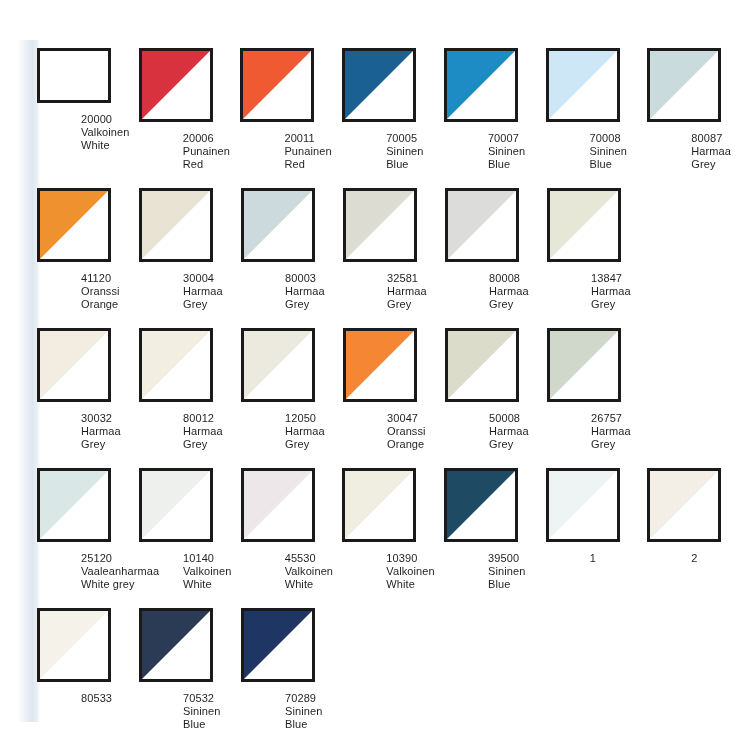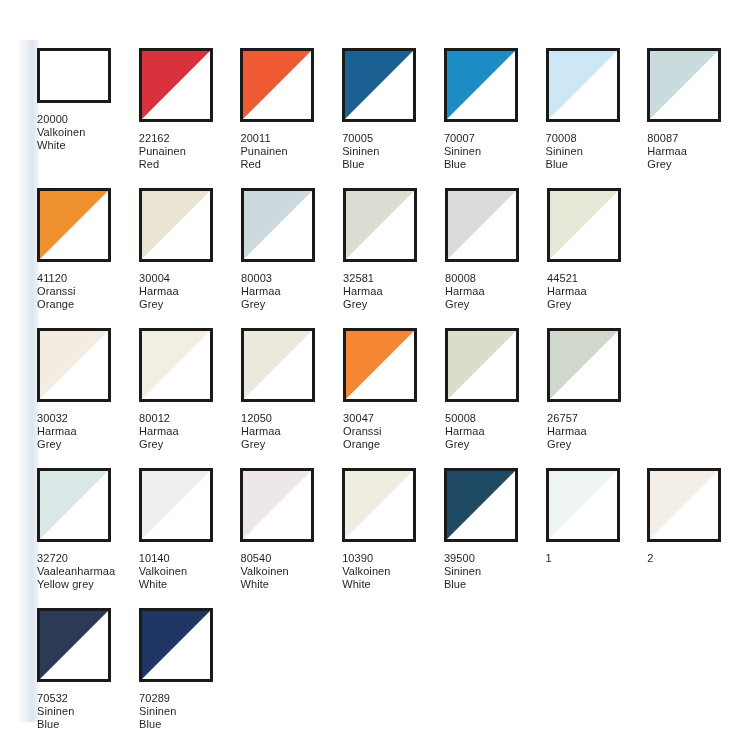--- a/index.html
+++ b/index.html
@@ -91,20 +91,21 @@
     left: 0;
     top: 0;
     width: 100%;
     height: 100%;
     display: block;
   }
 
   .swatch-labels {
     margin-top: 10px;
     line-height: 13px;
+    margin-left: 44px;
   }
   .swatch-labels div {
     font-size: 11px;
     color: #231f20;
     letter-spacing: 0.1px;
     white-space: nowrap;
   }
   .swatch-code { }
   .swatch-fi { }
   .swatch-en { }
@@ -126,21 +127,21 @@
           <div class="swatch-en">White</div>
         </div>
       </div>
       <div class="swatch-cell">
         <div class="swatch-box">
           <svg class="swatch-tri" viewBox="0 0 100 100" preserveAspectRatio="none">
             <polygon points="0,0 100,0 0,100" fill="#d8323f"></polygon>
           </svg>
         </div>
         <div class="swatch-labels">
-          <div class="swatch-code">22162</div>
+          <div class="swatch-code">20006</div>
           <div class="swatch-fi">Punainen</div>
           <div class="swatch-en">Red</div>
         </div>
       </div>
       <div class="swatch-cell">
         <div class="swatch-box">
           <svg class="swatch-tri" viewBox="0 0 100 100" preserveAspectRatio="none">
             <polygon points="0,0 100,0 0,100" fill="#f05a32"></polygon>
           </svg>
         </div>
@@ -260,21 +261,21 @@
           <div class="swatch-en">Grey</div>
         </div>
       </div>
       <div class="swatch-cell">
         <div class="swatch-box">
           <svg class="swatch-tri" viewBox="0 0 100 100" preserveAspectRatio="none">
             <polygon points="0,0 100,0 0,100" fill="#e7e7d8"></polygon>
           </svg>
         </div>
         <div class="swatch-labels">
-          <div class="swatch-code">44521</div>
+          <div class="swatch-code">13847</div>
           <div class="swatch-fi">Harmaa</div>
           <div class="swatch-en">Grey</div>
         </div>
       </div>
     </div>
     <div class="swatch-row">
       <div class="swatch-cell">
         <div class="swatch-box">
           <svg class="swatch-tri" viewBox="0 0 100 100" preserveAspectRatio="none">
             <polygon points="0,0 100,0 0,100" fill="#f3ece1"></polygon>
@@ -348,23 +349,23 @@
       </div>
     </div>
     <div class="swatch-row">
       <div class="swatch-cell">
         <div class="swatch-box">
           <svg class="swatch-tri" viewBox="0 0 100 100" preserveAspectRatio="none">
             <polygon points="0,0 100,0 0,100" fill="#d9e8e7"></polygon>
           </svg>
         </div>
         <div class="swatch-labels">
-          <div class="swatch-code">32720</div>
+          <div class="swatch-code">25120</div>
           <div class="swatch-fi">Vaaleanharmaa</div>
-          <div class="swatch-en">Yellow grey</div>
+          <div class="swatch-en">White grey</div>
         </div>
       </div>
       <div class="swatch-cell">
         <div class="swatch-box">
           <svg class="swatch-tri" viewBox="0 0 100 100" preserveAspectRatio="none">
             <polygon points="0,0 100,0 0,100" fill="#eef0ed"></polygon>
           </svg>
         </div>
         <div class="swatch-labels">
           <div class="swatch-code">10140</div>
@@ -372,21 +373,21 @@
           <div class="swatch-en">White</div>
         </div>
       </div>
       <div class="swatch-cell">
         <div class="swatch-box">
           <svg class="swatch-tri" viewBox="0 0 100 100" preserveAspectRatio="none">
             <polygon points="0,0 100,0 0,100" fill="#ede7e9"></polygon>
           </svg>
         </div>
         <div class="swatch-labels">
-          <div class="swatch-code">80540</div>
+          <div class="swatch-code">45530</div>
           <div class="swatch-fi">Valkoinen</div>
           <div class="swatch-en">White</div>
         </div>
       </div>
       <div class="swatch-cell">
         <div class="swatch-box">
           <svg class="swatch-tri" viewBox="0 0 100 100" preserveAspectRatio="none">
             <polygon points="0,0 100,0 0,100" fill="#efeee0"></polygon>
           </svg>
         </div>
@@ -426,20 +427,30 @@
         </div>
         <div class="swatch-labels">
           <div class="swatch-code">2</div>
         </div>
       </div>
     </div>
     <div class="swatch-row">
       <div class="swatch-cell">
         <div class="swatch-box">
           <svg class="swatch-tri" viewBox="0 0 100 100" preserveAspectRatio="none">
+            <polygon points="0,0 100,0 0,100" fill="#f5f3e9"></polygon>
+          </svg>
+        </div>
+        <div class="swatch-labels">
+          <div class="swatch-code">80533</div>
+        </div>
+      </div>
+      <div class="swatch-cell">
+        <div class="swatch-box">
+          <svg class="swatch-tri" viewBox="0 0 100 100" preserveAspectRatio="none">
             <polygon points="0,0 100,0 0,100" fill="#2b3a55"></polygon>
           </svg>
         </div>
         <div class="swatch-labels">
           <div class="swatch-code">70532</div>
           <div class="swatch-fi">Sininen</div>
           <div class="swatch-en">Blue</div>
         </div>
       </div>
       <div class="swatch-cell">

